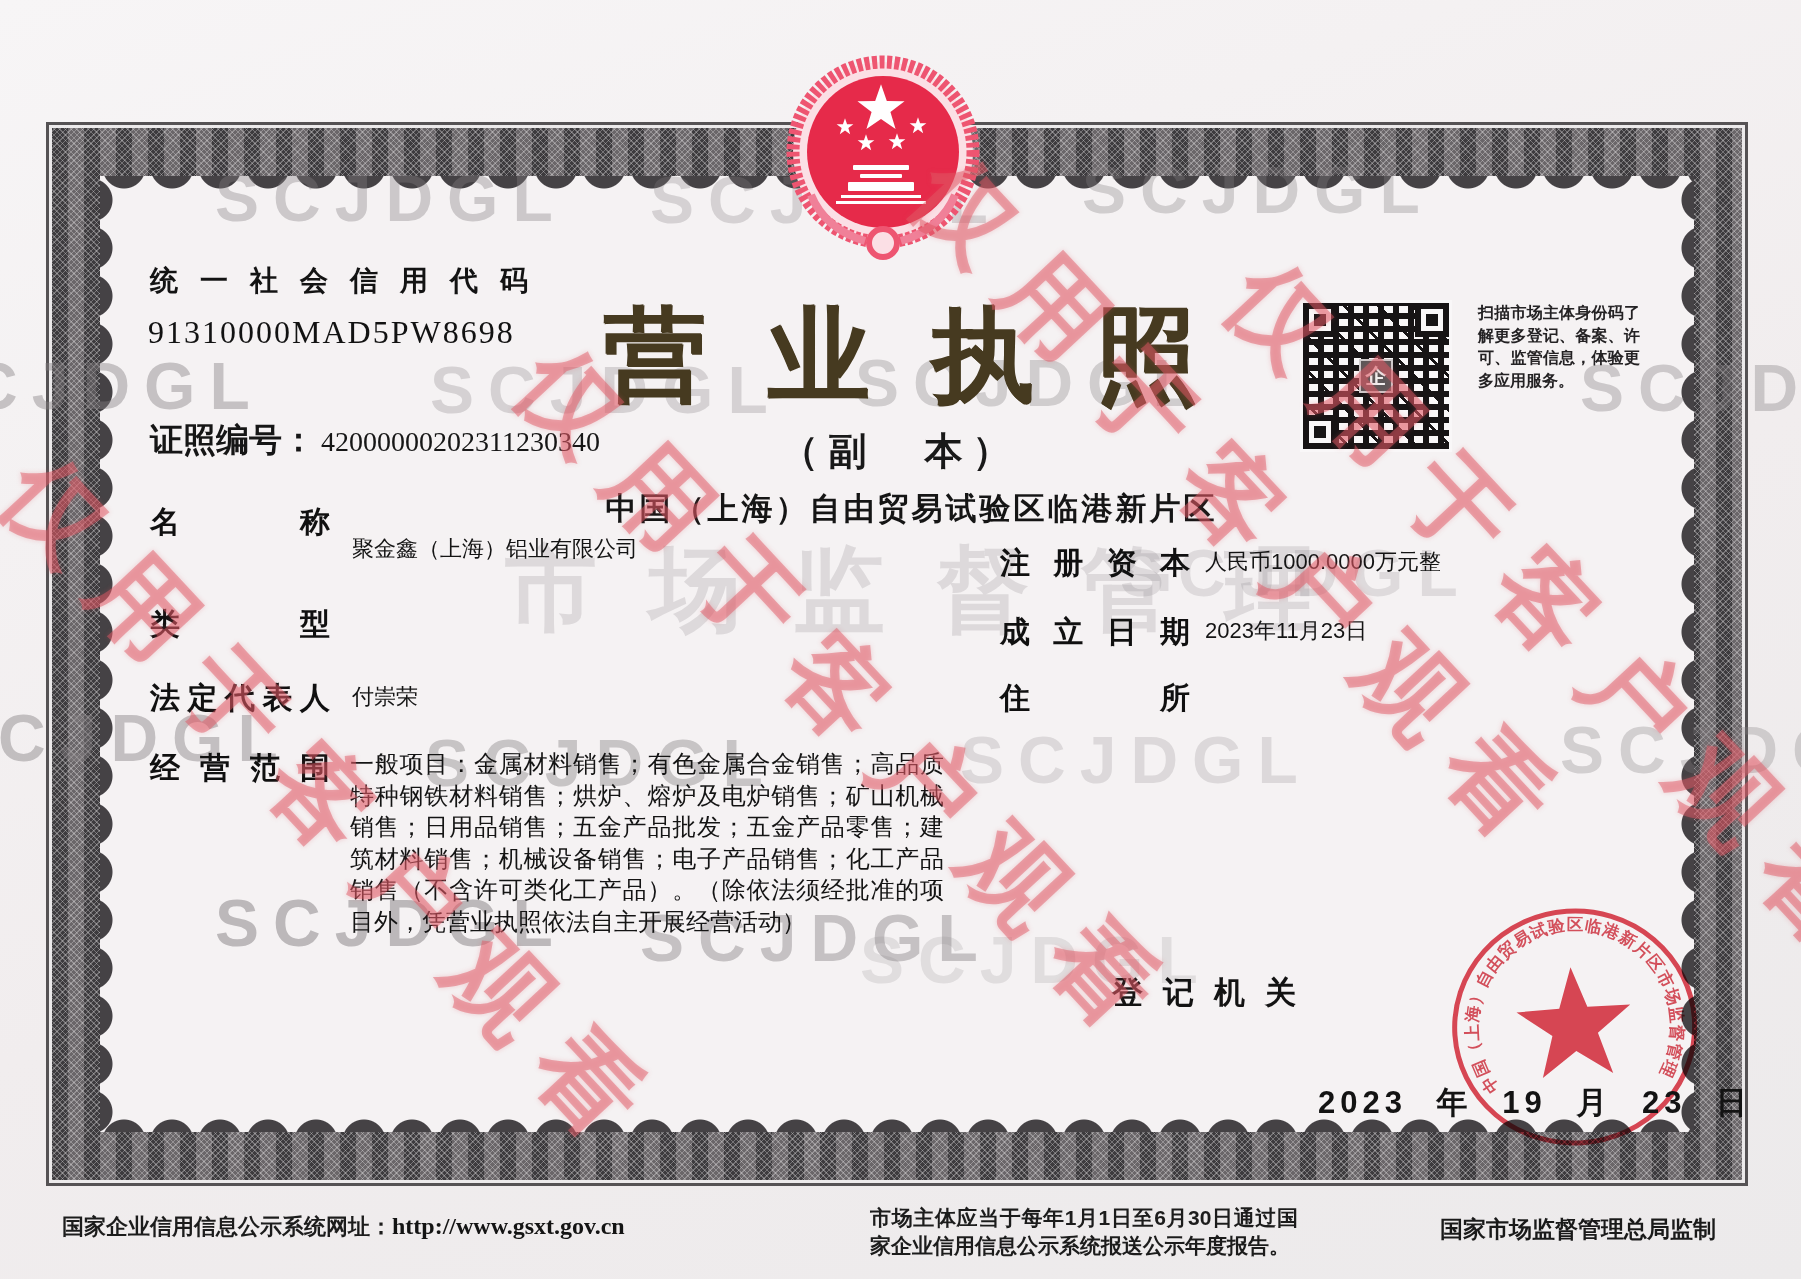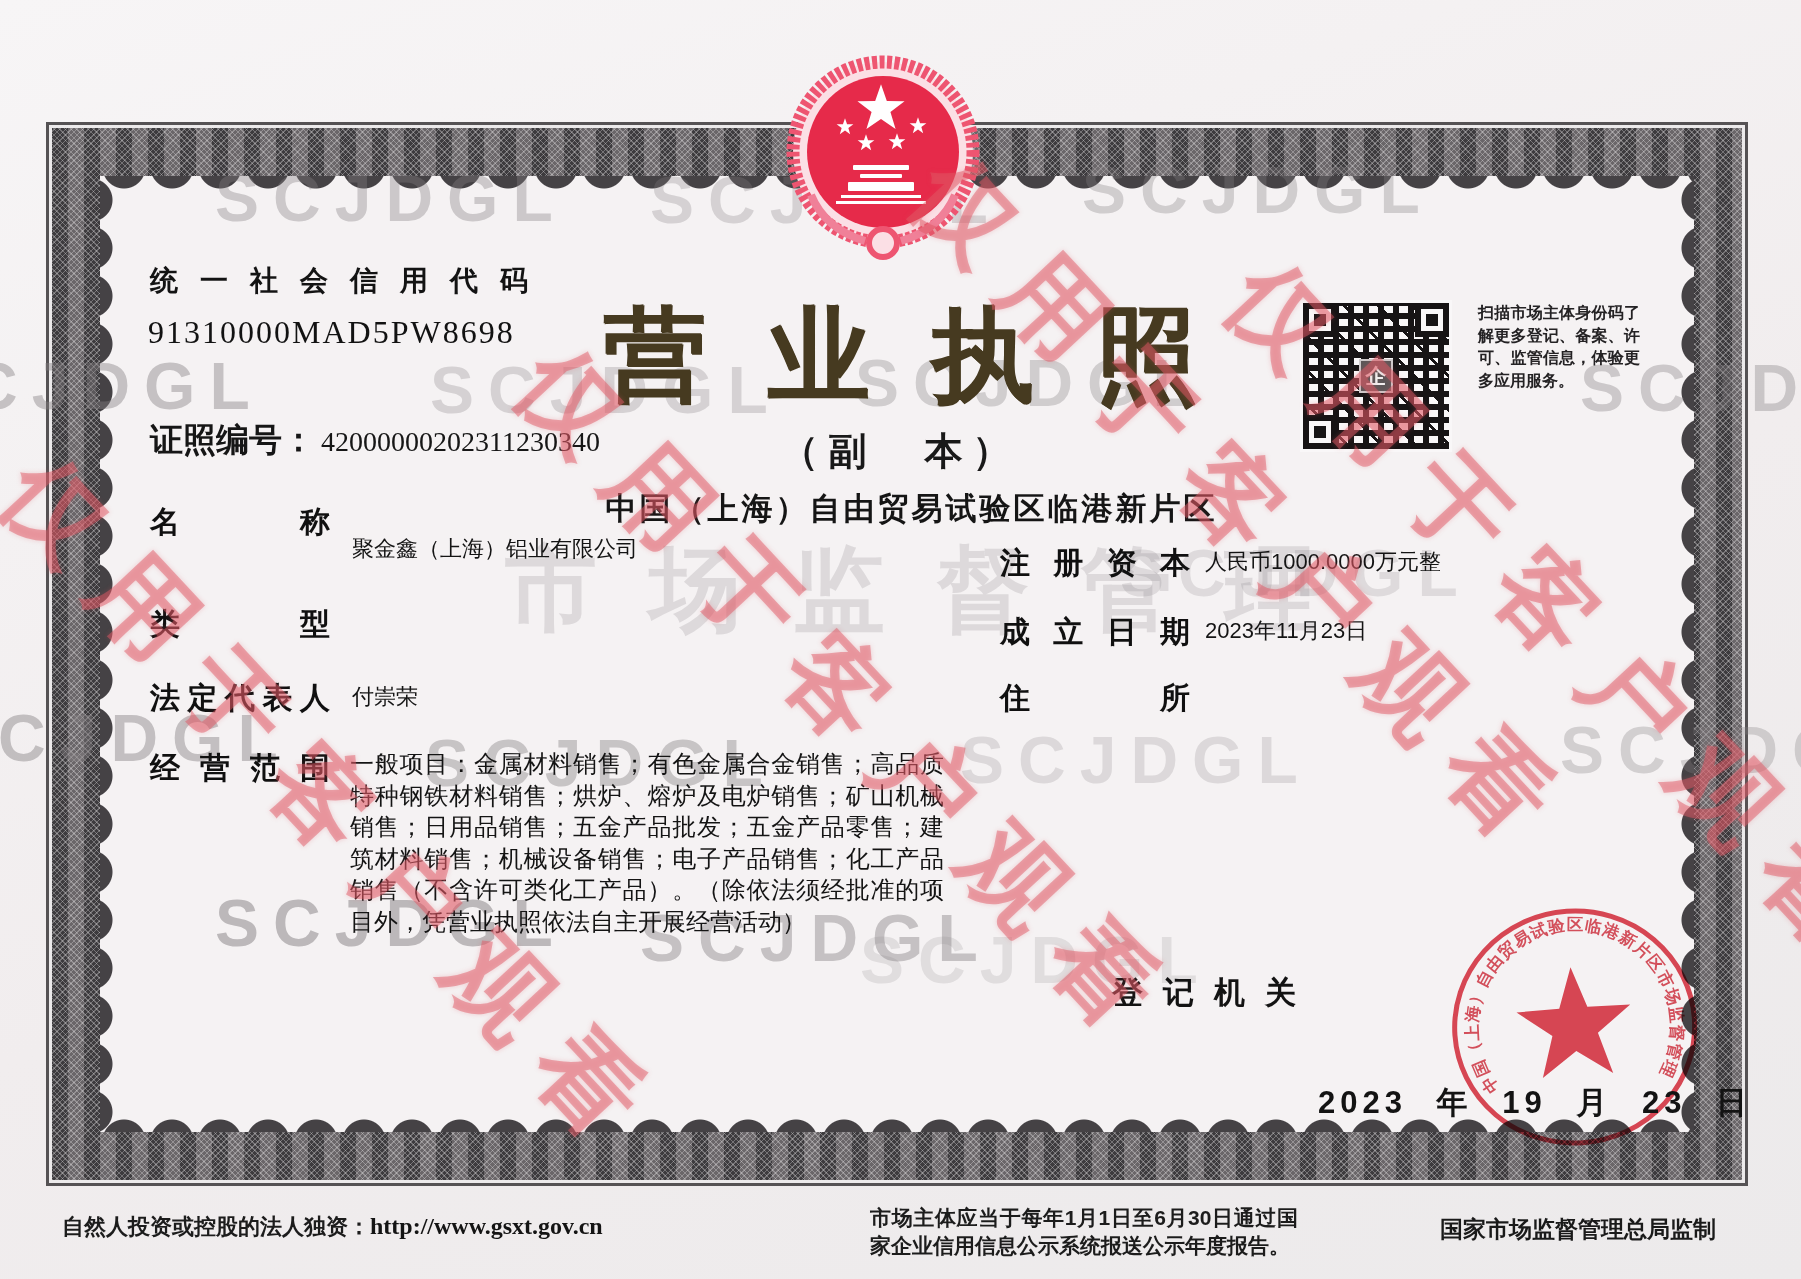--- a/index.html
+++ b/index.html
@@ -225,21 +225,21 @@
         <polygon points="0,-40 9.4,-12.9 38,-12.4 15.2,4.9 23.5,32.4 0,16 -23.5,32.4 -15.2,4.9 -38,-12.4 -9.4,-12.9"></polygon>
       </g>
       <text font-size="16.5" font-weight="700" fill="#d94451" letter-spacing="1">
         <textPath href="#sealArc" startOffset="0">中国（上海）自由贸易试验区临港新片区市场监督管理局</textPath>
       </text>
     </svg>
   </div>
   <div class="issue-date">2023 年 19 月 23 日</div>
 
   <div class="footer-left">
-    <span class="lbl">自然人投资或控股的法人独资：</span>
+    <span class="lbl">国家企业信用信息公示系统网址：</span>
     <span class="url">http://www.gsxt.gov.cn</span>
   </div>
   <div class="footer-mid">市场主体应当于每年1月1日至6月30日通过国家企业信用信息公示系统报送公示年度报告。</div>
   <div class="footer-right">国家市场监督管理总局监制</div>
 
   <div class="wm-diag" style="left:70px;top:430px;">仅用于客户观看</div>
   <div class="wm-diag" style="left:585px;top:320px;">仅用于客户观看</div>
   <div class="wm-diag" style="left:980px;top:130px;">仅用于客户观看</div>
   <div class="wm-diag" style="left:1295px;top:235px;">仅用于客户观看</div>
 

